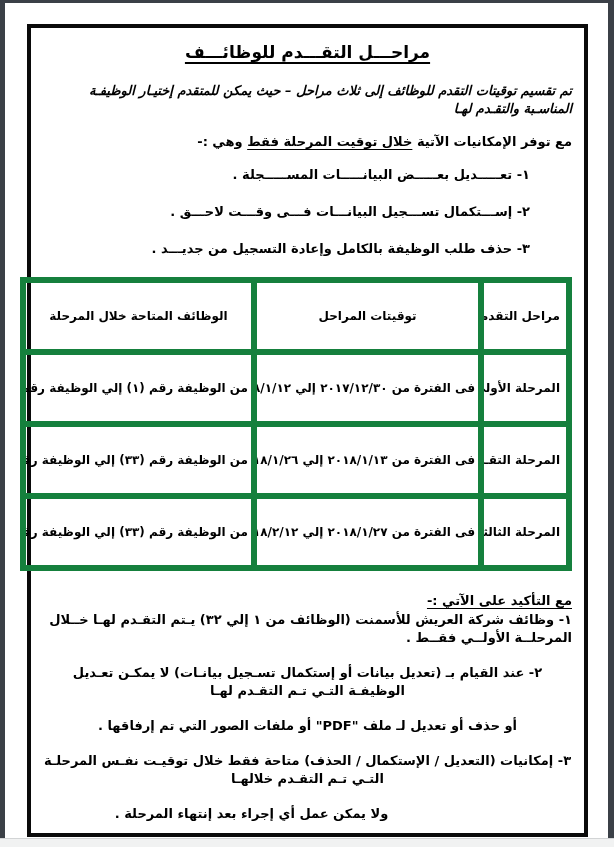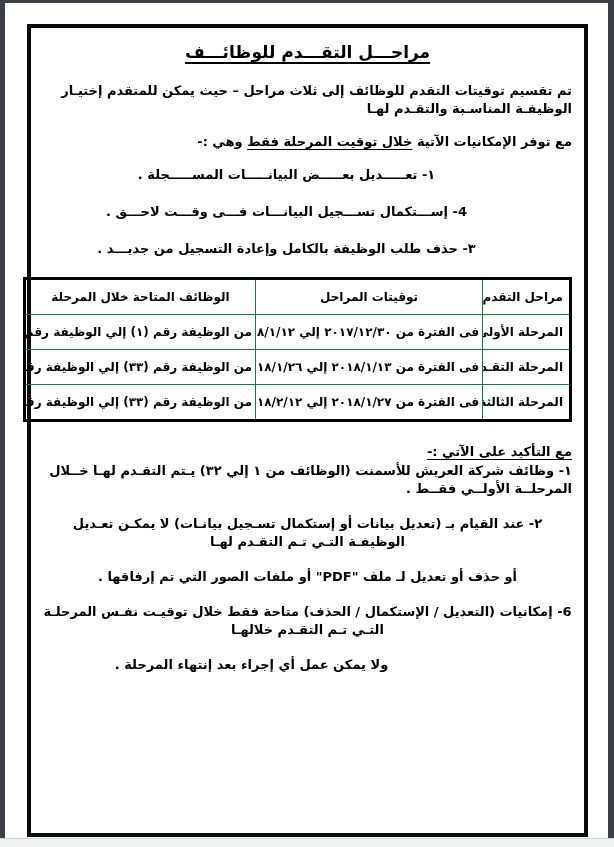--- a/index.html
+++ b/index.html
@@ -34,44 +34,44 @@
   .title-wrap { text-align:center; margin-top:8px; }
   .title {
     font-size:17px; font-weight:bold;
     text-decoration:underline;
     text-underline-offset:4px;
     text-decoration-thickness:1.5px;
     letter-spacing:0.5px;
   }
 
   .para { font-size:13px; line-height:18px; }
-  .intro-1 { margin-top:20px; text-align:right; }
+  .intro-1 { margin-top:20px; text-align:right;font-style:italic; }
   .intro-2 { margin-top:15px; }
   .u { text-decoration:underline; text-underline-offset:3px; text-decoration-thickness:1.3px; }
 
   .cap-list { margin-top:15px; padding:0 42px 0 0; }
-  .cap-item { font-size:13px; line-height:18px; margin-bottom:19px; text-align:center; }
+  .cap-item { font-size:13px; line-height:18px; margin-bottom:19px; text-align:right; }
 
   table.stages {
     width:546px; margin:12px auto 0;
     border-collapse:collapse;
     border:3px solid #000;
     table-layout:fixed;
     direction:rtl;
   }
   table.stages col.c-stage { width:88px; }
   table.stages col.c-timing { width:227px; }
   table.stages col.c-jobs { width:231px; }
   table.stages th, table.stages td {
-    border:1px solid #15803d;
+    border:6px solid #15803d;
     height:32px;
     font-size:12px;
     font-weight:bold;
     text-align:center;
-    padding:1px 3px;
+    padding:17px 3px;
     white-space:nowrap;
     overflow:hidden;
   }
   table.stages th.h-stage, table.stages td.d-stage { text-align:center; padding-right:6px; }
 
   .emph {
     margin-top:22px; font-size:13px; text-align:right;
     text-decoration:underline; text-underline-offset:3px; text-decoration-thickness:1.3px;
   }
   .note-1  { margin-top:3px; font-size:13px; line-height:18px; text-align:right; }
@@ -93,21 +93,21 @@
     <div class="title-wrap">
       <span class="title">مراحـــل التقـــدم للوظائـــف</span>
     </div>
 
     <div class="para intro-1">تم تقسيم توقيتات التقدم للوظائف إلى ثلاث مراحل – حيث يمكن للمتقدم إختيـار الوظيفـة المناسـبة والتقـدم لهـا</div>
 
     <div class="para intro-2"><span>مع توفر الإمكانيات الآتية </span><span class="u">خلال توقيت المرحلة فقط</span><span> وهي :-</span></div>
 
     <div class="cap-list">
       <div class="cap-item">١- تعـــــديل بعـــــض البيانـــــات المســـــجلة .</div>
-      <div class="cap-item">4- إســـتكمال تســـجيل البيانـــات فـــى وقـــت لاحـــق .</div>
+      <div class="cap-item">٢- إســـتكمال تســـجيل البيانـــات فـــى وقـــت لاحـــق .</div>
       <div class="cap-item">٣- حذف طلب الوظيفة بالكامل وإعادة التسجيل من جديـــد .</div>
     </div>
 
     <table class="stages">
       <colgroup>
         <col class="c-stage">
           <col class="c-timing">
           <col class="c-jobs">
       </colgroup>
       <thead>
@@ -134,17 +134,17 @@
           <td class="d-jobs">من الوظيفة رقم (٣٣) إلي الوظيفة رقم (١٦٩)</td>
         </tr>
       </tbody>
     </table>
 
     <div class="emph">مع التأكيد على الآتي :-</div>
 
     <div class="note-1">١- وظائف شركة العريش للأسمنت (الوظائف من ١ إلي ٣٢) يـتم التقـدم لهـا خــلال المرحلــة الأولــي فقــط .</div>
     <div class="note-l1">٢- عند القيام بـ (تعديل بيانات أو إستكمال تسـجيل بيانـات) لا يمكـن تعـديل الوظيفـة التـي تـم التقـدم لهـا</div>
     <div class="note-l2">أو حذف أو تعديل لـ ملف "PDF" أو ملفات الصور التي تم إرفاقها .</div>
-    <div class="note-l1">6- إمكانيات (التعديل / الإستكمال / الحذف) متاحة فقط خلال توقيـت نفـس المرحلـة التـي تـم التقـدم خلالهـا</div>
+    <div class="note-l1">٣- إمكانيات (التعديل / الإستكمال / الحذف) متاحة فقط خلال توقيـت نفـس المرحلـة التـي تـم التقـدم خلالهـا</div>
     <div class="note-l2 shift-left">ولا يمكن عمل أي إجراء بعد إنتهاء المرحلة .</div>
 
   </div>
 </div>
 
 </body></html>

